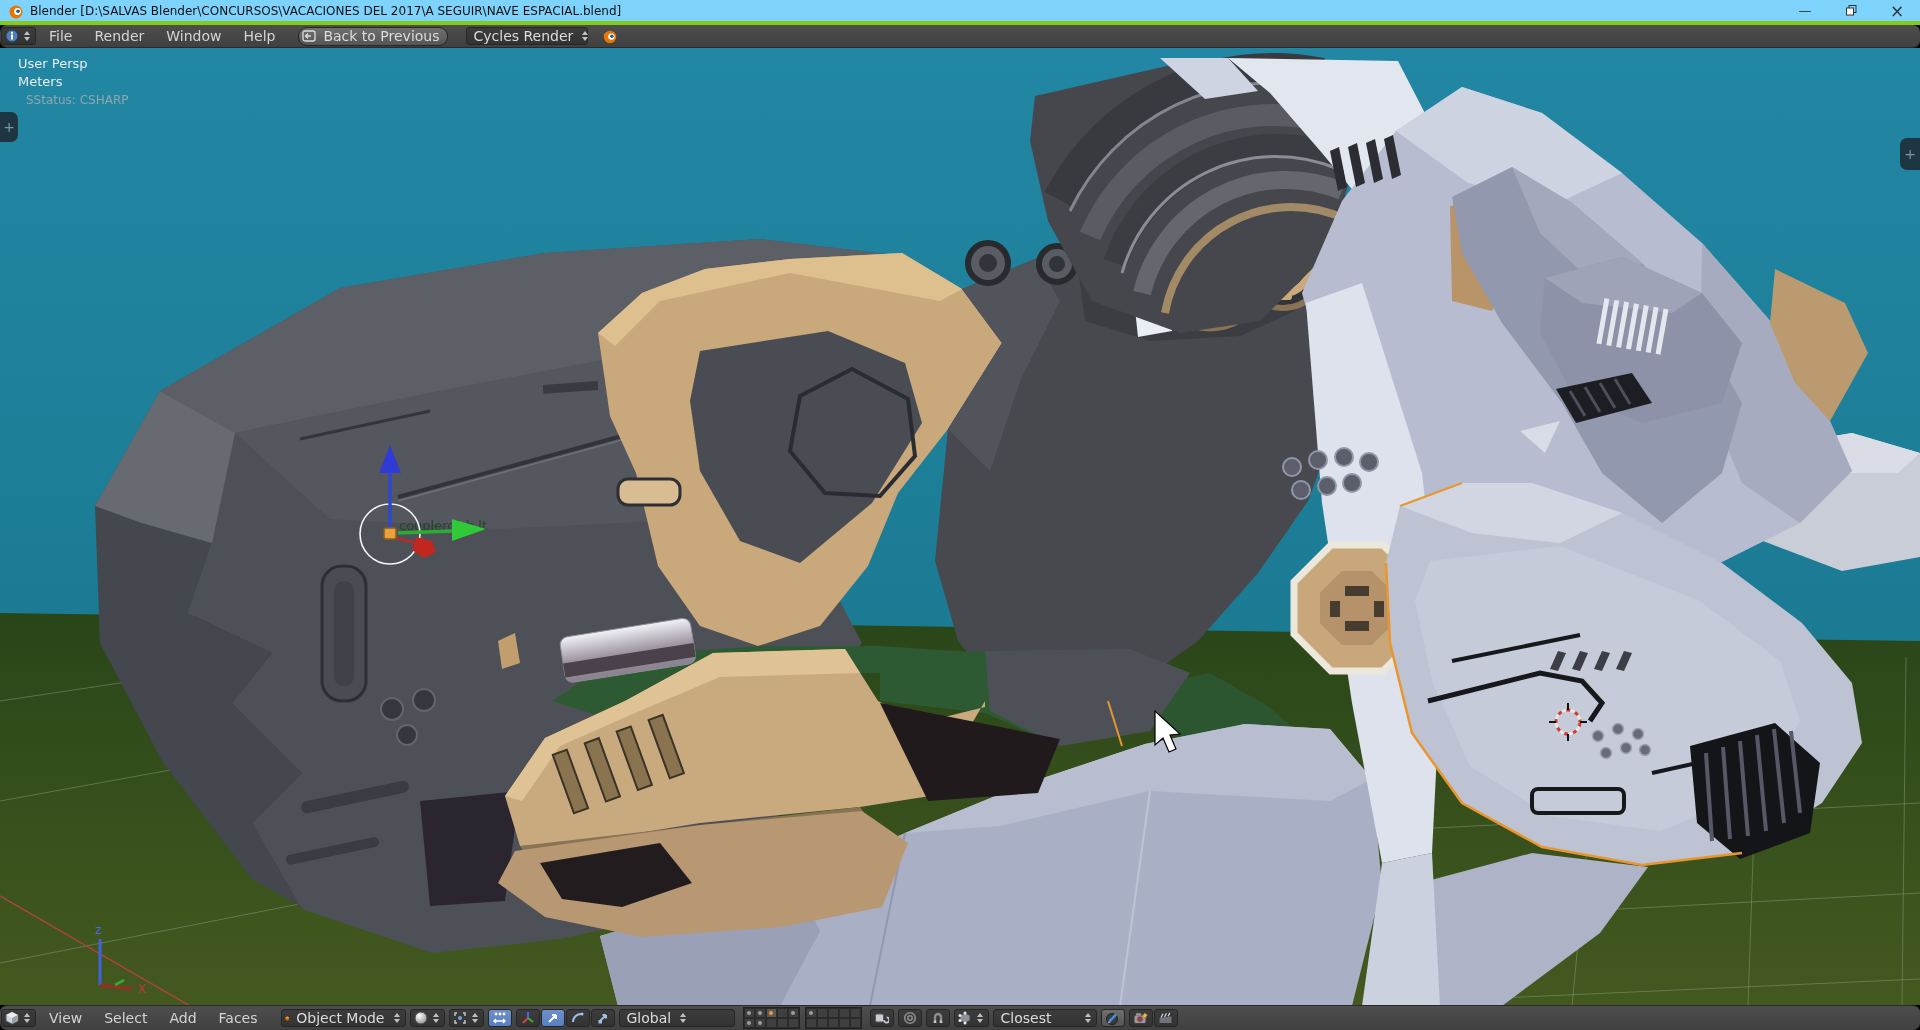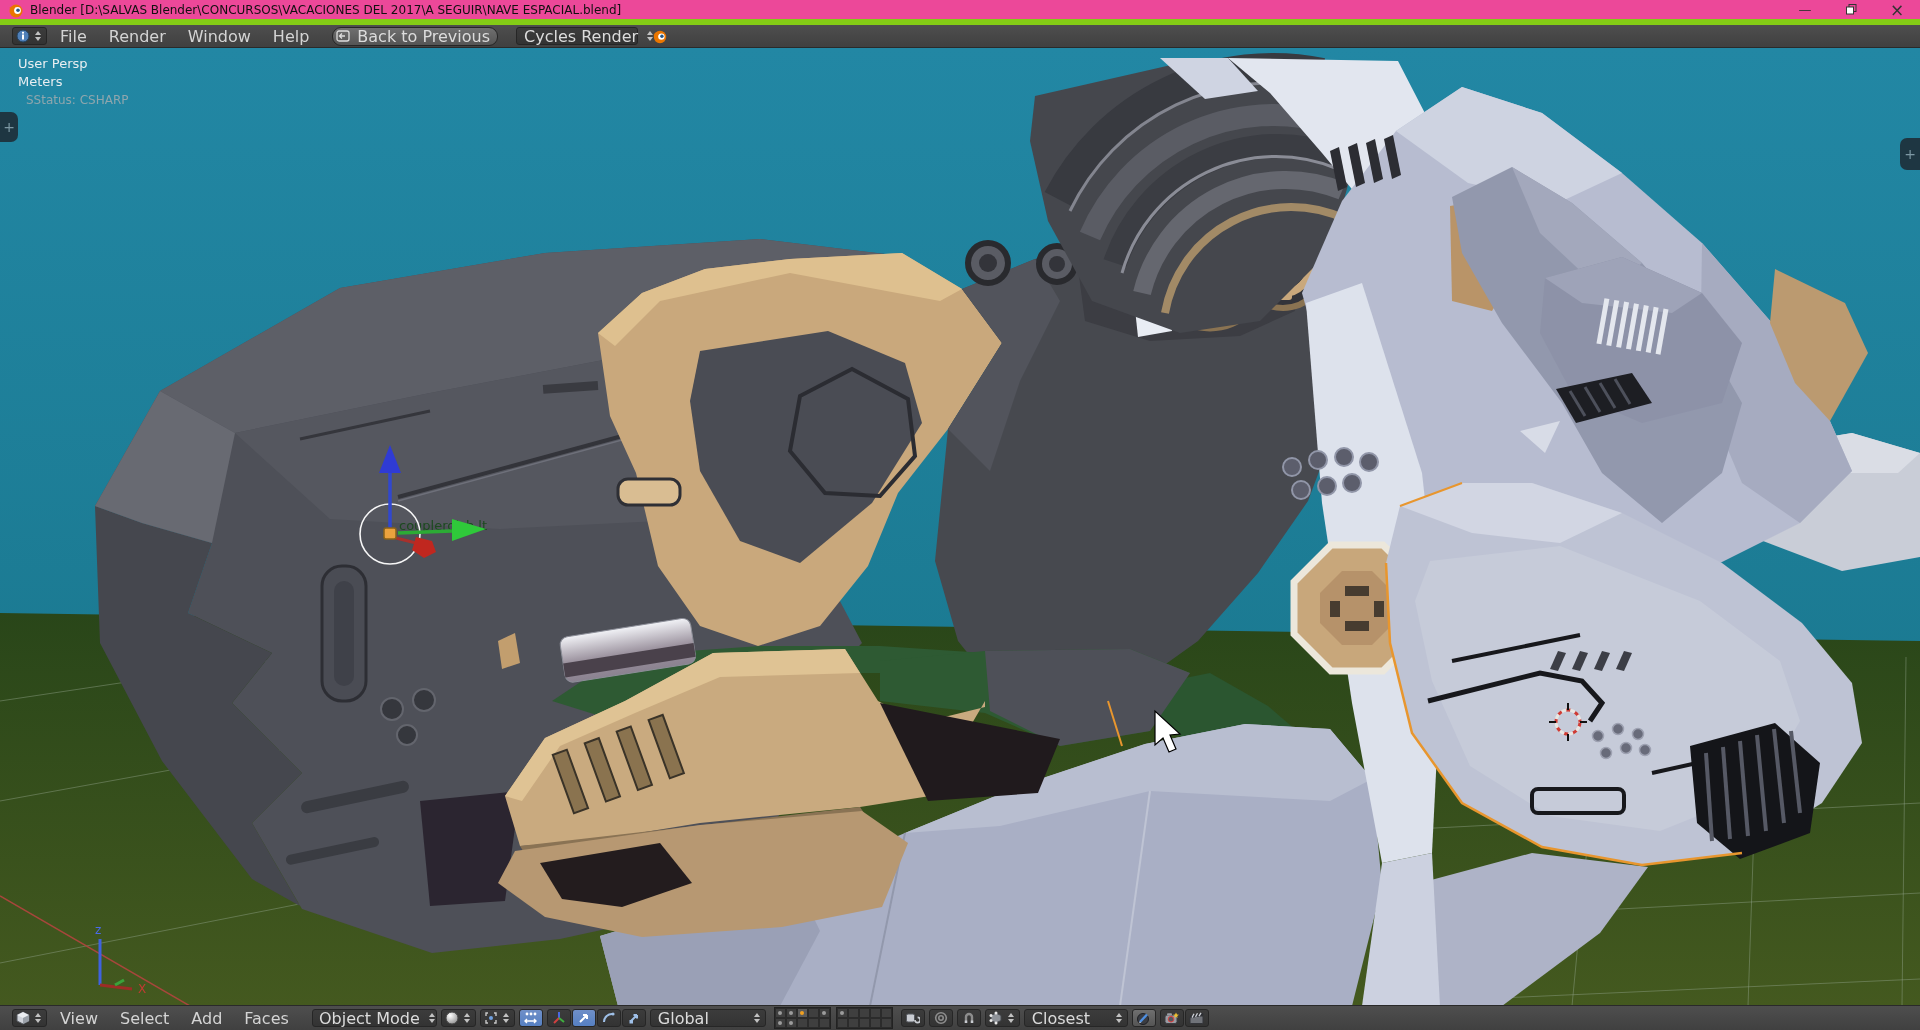--- a/index.html
+++ b/index.html
@@ -1,31 +1,31 @@
 <!DOCTYPE html>
 <html><head>
 <meta charset="utf-8">
 <style>
   * { margin:0; padding:0; box-sizing:border-box; }
   html,body { width:1920px; height:1030px; overflow:hidden; background:#000;
               font-family:"DejaVu Sans", sans-serif; }
   #app { width:1920px; height:1030px; display:flex; flex-direction:column; }
 
   
-  .titlebar { height:25px; background:#ec4899; display:flex; align-items:center;
-              border-bottom:6px solid #84cc16; flex:0 0 25px;text-align:right; }
+  .titlebar { height:25px; background:#7dd3fc; display:flex; align-items:center;
+              border-bottom:4px solid #84cc16; flex:0 0 25px;text-align:right; }
   .titlebar .blogo { width:16px; height:16px; margin:0 6px 0 8px; flex:0 0 16px; }
   .titlebar .wtitle { font-size:12px; color:#111; white-space:nowrap; }
   .wincontrols { margin-left:auto; display:flex; height:100%; }
   .winbtn { width:46px; height:100%; display:flex; align-items:center; justify-content:center;
             color:#333; font-size:13px; cursor:default; }
 
   
   .bheader { background:linear-gradient(#4e4e4e,#404040); display:flex; align-items:center;
-             gap:4px; padding:0 12px; color:#d8d8d8; font-size:16px; }
+             gap:4px; padding:0 1px; color:#d8d8d8; font-size:14px;border-radius:7px; }
   .bheader.top { height:23px; flex:0 0 23px; border-bottom:1px solid #2a2a2a; }
   .bheader.bottom { height:25px; flex:0 0 25px; border-top:1px solid #2a2a2a; }
   .menu-item { padding:0 9px; color:#d4d4d4; cursor:default; }
 
   .ctl { display:inline-flex; align-items:center; height:18px; border:1px solid #262626;
          border-radius:3px; background:linear-gradient(#3c3c3c,#333333); padding:0 3px; gap:3px; }
   .ctl.lit { background:linear-gradient(#6f8fc8,#5680c2); }
   .ctl.raised { background:linear-gradient(#6f6f6f,#555555); }
   .ctl .lbl { color:#dcdcdc; padding:0 4px; white-space:nowrap; }
   .updn { display:flex; flex-direction:column; gap:2px; align-items:center; padding:0 2px; }
@@ -495,21 +495,21 @@
           <circle cx="11" cy="3" r="1.6" fill="#9fc0e8"></circle>
         </svg>
       </span>
       <span class="ctl iconbtn">
         <svg width="14" height="14" viewBox="0 0 14 14">
           <path d="M4 10 L10 4 M10 4 L10 7.5 M10 4 L6.5 4" stroke="#9fc0e8" stroke-width="2" fill="none"></path>
           <rect x="2.5" y="9" width="3.5" height="3.5" fill="#9fc0e8"></rect>
         </svg>
       </span>
     </span>
-    <span class="ctl" style="width:116px;justify-content:space-between;">
+    <span class="ctl" style="width:116px;">
       <span class="lbl">Global</span>
       <span class="updn">
           <i class="u"></i>
           <i class="d"></i>
         </span>
     </span>
     <span class="layers">
       <span class="layer-block">
           <span class="layer-cell dot"></span>
           <span class="layer-cell dot"></span>

